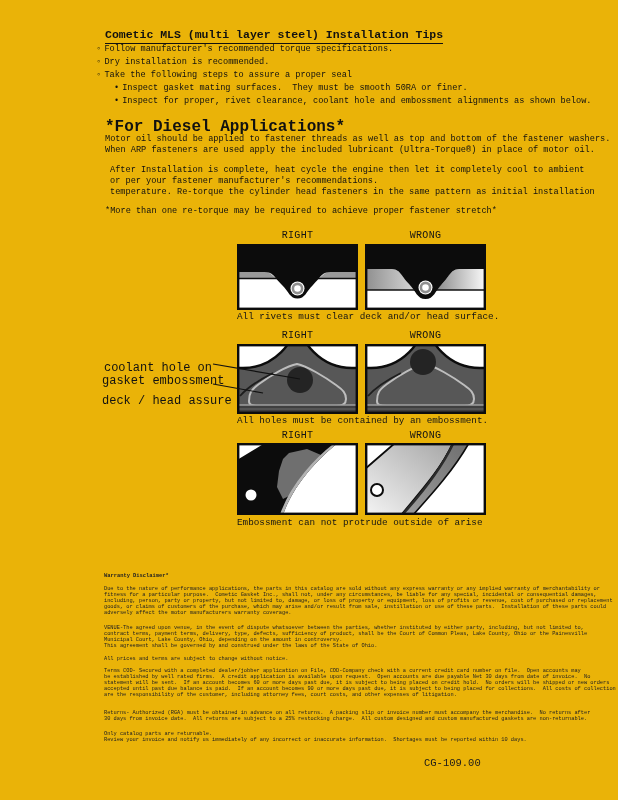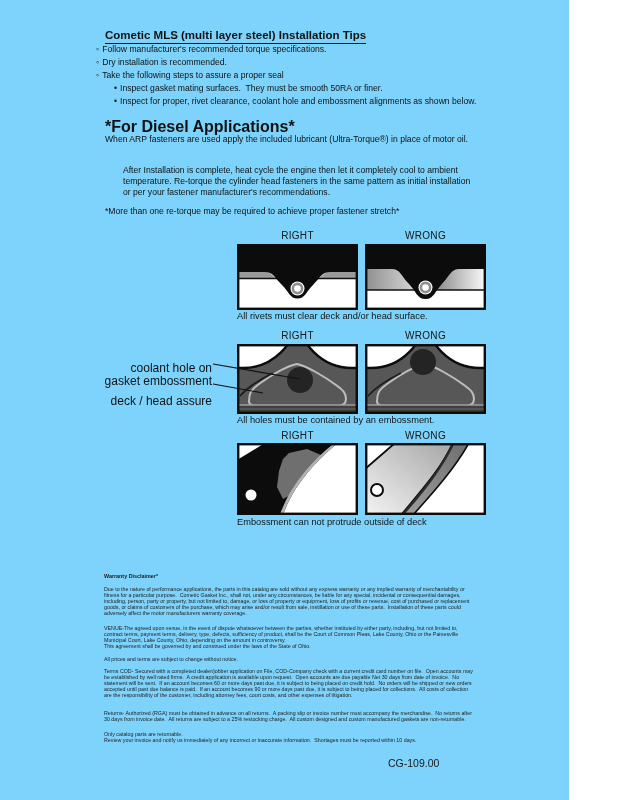--- a/index.html
+++ b/index.html
@@ -1,37 +1,37 @@
 <!DOCTYPE html>
 <html><head>
 <meta charset="utf-8">
 <style>
   html,body{margin:0;padding:0;background:#fff;}
-  .page{position:relative;width:569px;height:800px;background:#7dd3fc;overflow:hidden;
-        font-family:Liberation Sans, sans-serif;color:#111;}
+  .page{position:relative;width:618px;height:800px;background:#eab308;overflow:hidden;
+        font-family:Liberation Mono, monospace;color:#111;}
   .abs{position:absolute;}
   .pre{white-space:pre;}
   .title{font-size:11.5px;font-weight:bold;border-bottom:1.6px solid #111;padding-bottom:2px;white-space:pre;}
   .body-row{display:flex;align-items:flex-start;height:13px;font-size:8.6px;white-space:pre;}
   .cb{font-size:9px;line-height:11px;margin-right:3px;}
   .db{font-size:8.6px;line-height:11px;margin-right:3px;}
   .sub{margin-left:18px;}
   .h2{font-size:16px;font-weight:bold;white-space:pre;}
   .para{font-size:8.6px;line-height:11px;}
   .para .tline{white-space:pre;}
   .rwlabel{width:121px;text-align:center;font-size:10px;letter-spacing:.3px;color:#141414;white-space:pre;}
   .caption{font-size:9.3px;color:#141414;line-height:11.5px;}
   .caption .cl{white-space:pre;}
   .ann{font-size:12px;line-height:11px;text-align:right;width:110px;white-space:pre;}
   .panel{position:absolute;}
   .panel svg{display:block;}
   .fp{font-size:5.3px;line-height:6.05px;color:#222;}
   .fp .tline{white-space:pre;}
   .fph{font-size:5.4px;font-weight:bold;color:#222;white-space:pre;}
-  .pagenum{font-size:10.5px;color:#1a1a1a;white-space:pre;}
+  .pagenum{font-size:10.5px;color:#1a1a1a;white-space:pre;margin-left:36px;}
 </style>
 </head>
 <body>
 
 <div class="page">
 
   <div class="abs" style="left:105px;top:25px;">
     <span class="title">Cometic MLS (multi layer steel) Installation Tips</span>
   </div>
 
@@ -53,26 +53,27 @@
       <span>Inspect gasket mating surfaces.  They must be smooth 50RA or finer.</span>
     </div>
     <div class="body-row sub">
       <span class="db">•</span>
       <span>Inspect for proper, rivet clearance, coolant hole and embossment alignments as shown below.</span>
     </div>
   </div>
 
   <div class="abs h2" style="left:105px;top:118px;">*For Diesel Applications*</div>
   <div class="abs para" style="left:105px;top:134px;">
+      <div class="tline">Motor oil should be applied to fastener threads as well as top and bottom of the fastener washers.</div>
       <div class="tline">When ARP fasteners are used apply the included lubricant (Ultra-Torque®) in place of motor oil.</div>
     </div>
-  <div class="abs para" style="left:123px;top:165px;">
+  <div class="abs para" style="left:110px;top:165px;">
       <div class="tline">After Installation is complete, heat cycle the engine then let it completely cool to ambient</div>
+      <div class="tline">or per your fastener manufacturer's recommendations.</div>
       <div class="tline">temperature. Re-torque the cylinder head fasteners in the same pattern as initial installation</div>
-      <div class="tline">or per your fastener manufacturer's recommendations.</div>
     </div>
   <div class="abs para pre" style="left:105px;top:206px;">*More than one re-torque may be required to achieve proper fastener stretch*</div>
 
   <div class="abs rwlabel" style="left:237px;top:230px;">RIGHT</div>
   <div class="abs rwlabel" style="left:365px;top:230px;">WRONG</div>
 
   <div class="panel" style="left:237px;top:244px;">
     <svg width="121" height="66" viewBox="0 0 121 66">
       <rect x="0" y="0" width="121" height="66" fill="#fff"></rect>
       <path d="M0,28 L26,28 C33,28 34,30 38,33.5 L40,34.5 L0,34.5 Z" fill="#9a9a9a"></path>
@@ -200,21 +201,21 @@
       <rect x="0" y="0" width="121" height="72" fill="#fff"></rect>
       <path d="M30,0 L88,0 C76,26 57,50 38,72 L0,72 L0,26 Z" fill="url(#gl6)" stroke="#0c0c0c" stroke-width="1.8"></path>
       <path d="M88,0 L104,0 C88,28 66,52 48,72 L36,72 C55,49 76,26 88,0 Z" fill="url(#gd6)" stroke="#0c0c0c" stroke-width="1.6"></path>
       <path d="M88,1 C76,26 57,50 38,71" fill="none" stroke="#2b2b2b" stroke-width="2.4"></path>
       <circle cx="12" cy="47" r="6" fill="#fff" stroke="#0c0c0c" stroke-width="2"></circle>
       <rect x="1.2" y="1.2" width="118.6" height="69.6" fill="none" stroke="#0c0c0c" stroke-width="2.4"></rect>
     </svg>
   </div>
 
   <div class="abs caption" style="left:237px;top:517px;">
-    <div class="cl">Embossment can not protrude outside of deck</div>
+    <div class="cl">Embossment can not protrude outside of arise</div>
   </div>
 
   <div class="abs fph" style="left:104px;top:573px;">Warranty Disclaimer*</div>
   <div class="abs fp" style="left:104px;top:585.5px;">
       <div class="tline">Due to the nature of performance applications, the parts in this catalog are sold without any express warranty or any implied warranty of merchantability or</div>
       <div class="tline">fitness for a particular purpose.  Cometic Gasket Inc., shall not, under any circumstances, be liable for any special, incidental or consequential damages,</div>
       <div class="tline">including, person, party or property, but not limited to, damage, or loss of property or equipment, loss of profits or revenue, cost of purchased or replacement</div>
       <div class="tline">goods, or claims of customers of the purchase, which may arise and/or result from sale, instillation or use of these parts.  Installation of these parts could</div>
       <div class="tline">adversely affect the motor manufacturers warranty coverage.</div>
     </div>

